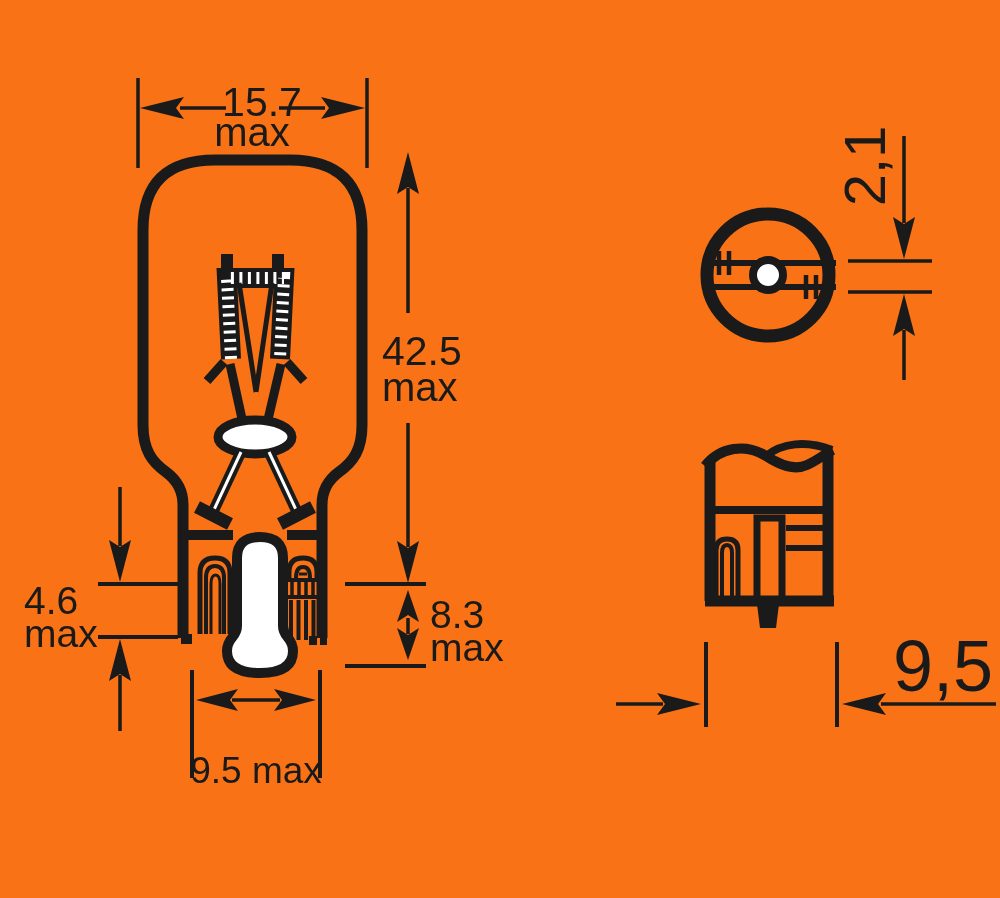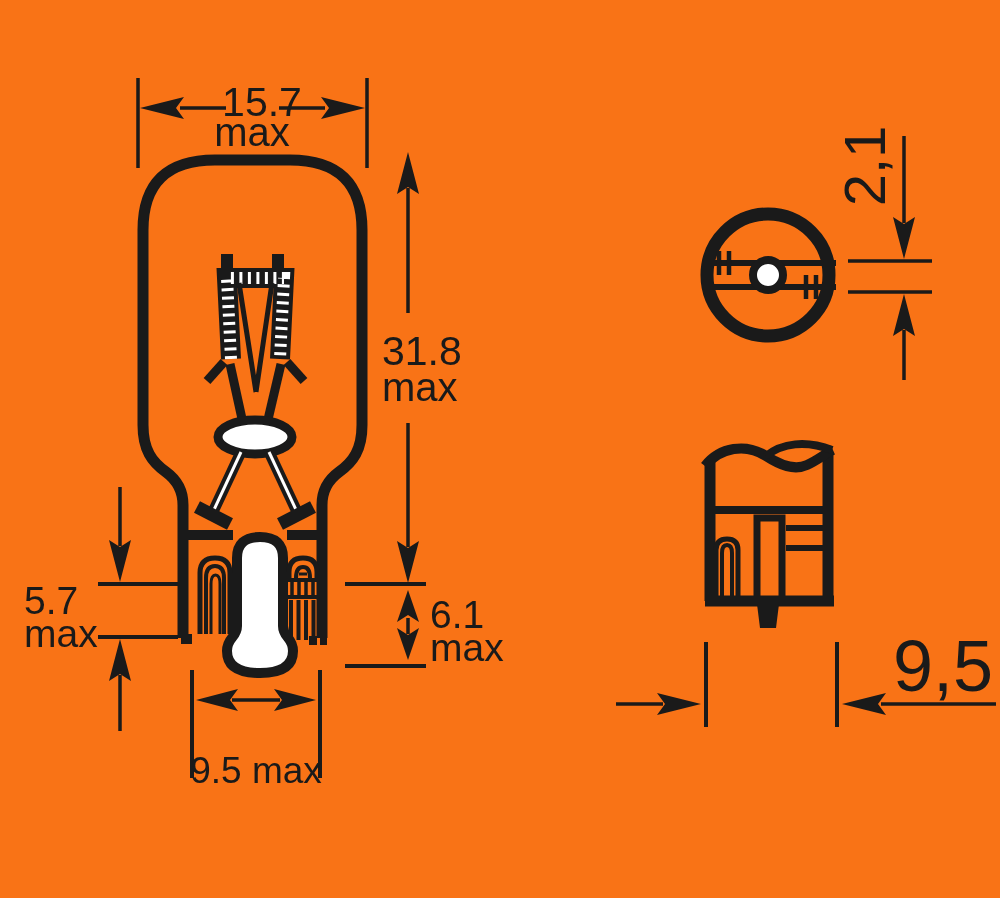--- a/index.html
+++ b/index.html
@@ -166,27 +166,27 @@
       <polygon fill="#1a1a1a" stroke="none" points="842,704 886,693 878,704 886,715"></polygon>
       <path stroke-width="3.5" d="M 881,704 L 996,704"></path>
     </g>
 
   </g>
 </svg>
 
 <div class="label center" style="left:177px;top:82px;width:170px;font-size:41px;">15.7</div>
 <div class="label center" style="left:167px;top:112px;width:170px;font-size:40px;">max</div>
 
-<div class="label" style="left:382px;top:331px;font-size:41px;">31.8</div>
+<div class="label" style="left:382px;top:331px;font-size:41px;">42.5</div>
 <div class="label" style="left:382px;top:367px;font-size:40px;">max</div>
 
-<div class="label" style="left:24px;top:581px;font-size:39px;">5.7</div>
+<div class="label" style="left:24px;top:581px;font-size:39px;">4.6</div>
 <div class="label" style="left:24px;top:614px;font-size:39px;">max</div>
 
-<div class="label" style="left:430px;top:595px;font-size:39px;">6.1</div>
+<div class="label" style="left:430px;top:595px;font-size:39px;">8.3</div>
 <div class="label" style="left:430px;top:628px;font-size:39px;">max</div>
 
 <div class="label center" style="left:190px;top:752px;width:132px;font-size:37px;">9.5 max</div>
 
 <div class="label center rot90" style="left:806px;top:141px;width:110px;height:50px;font-size:58px;">2,1</div>
 
 <div class="label" style="left:893px;top:630px;font-size:72px;">9,5</div>
 
 </div>
 

